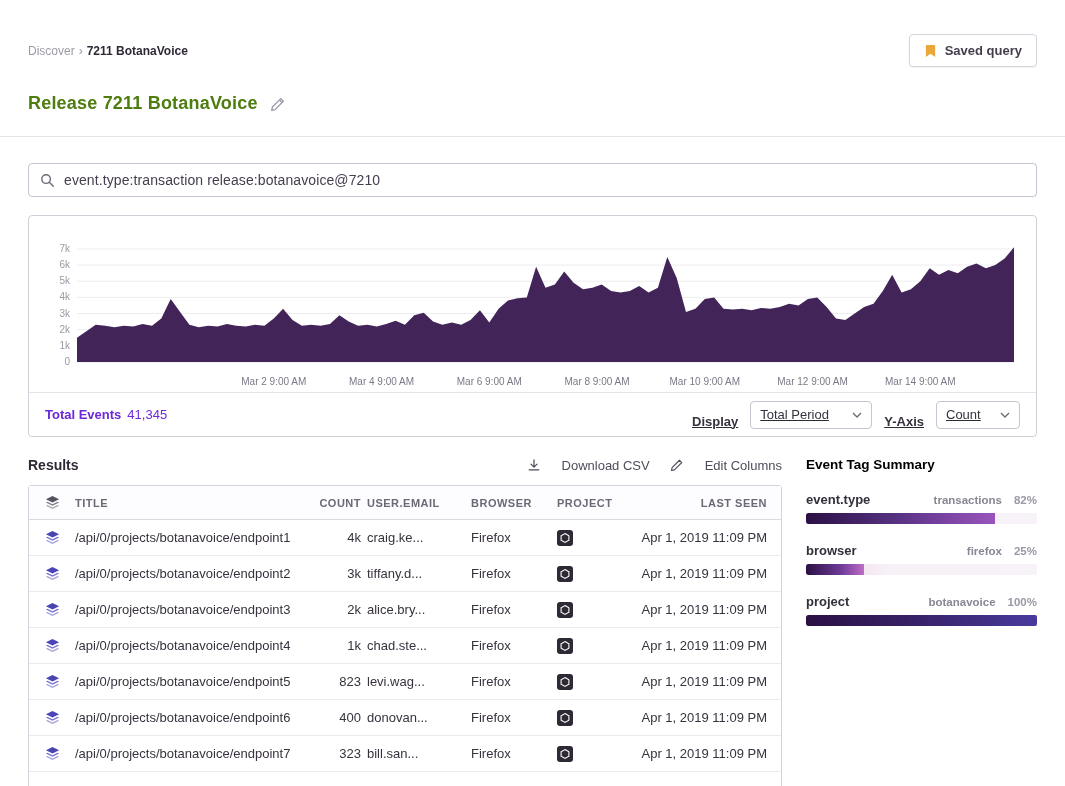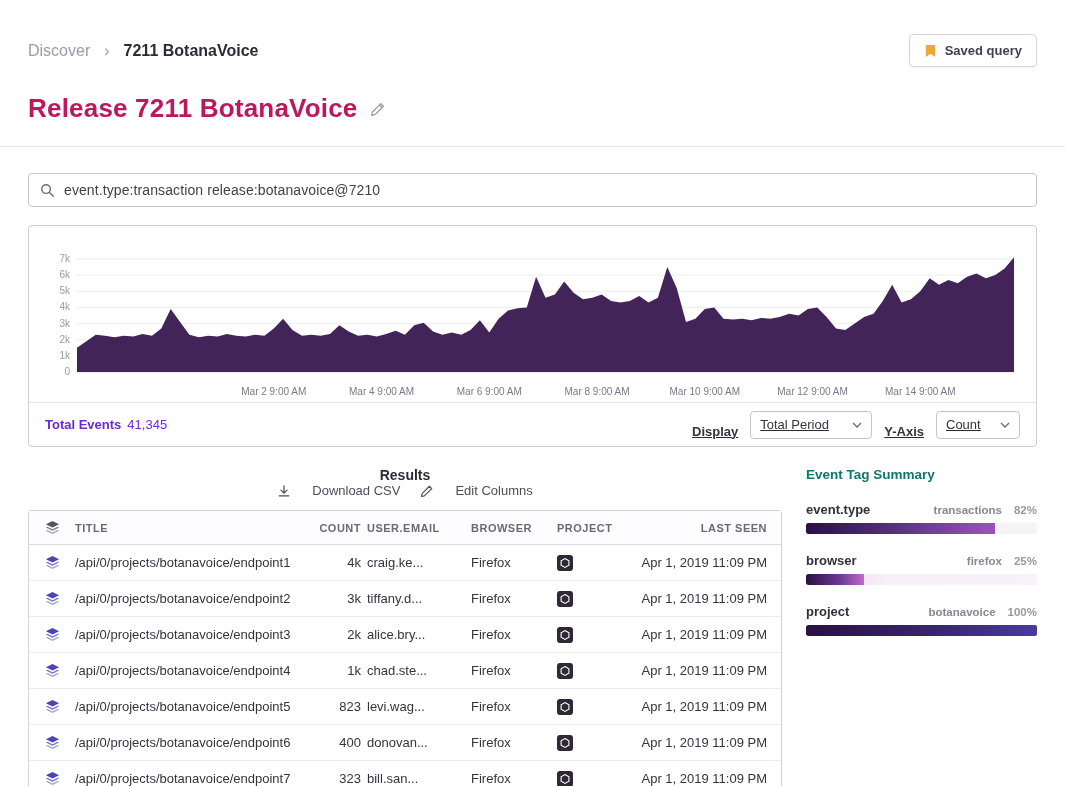--- a/index.html
+++ b/index.html
@@ -4,30 +4,30 @@
 <style>
   * { box-sizing: border-box; margin: 0; padding: 0; }
   html,body { width:1065px; height:786px; overflow:hidden; }
   body {
     font-family: "Liberation Sans", sans-serif;
     background:#ffffff; color:#2f2936; font-size:14px;
   }
   
   .page-header { padding:34px 28px 22px; background:#fff; border-bottom:1px solid #e7e5ea; }
   .crumb-row { display:flex; align-items:center; justify-content:space-between; }
-  .breadcrumb { font-size:16px; color:#9d99a7; display:flex; gap:14px; align-items:center; }
+  .breadcrumb { font-size:12px; color:#9d99a7; display:flex; gap:4px; align-items:center; }
   .breadcrumb .crumb-current { color:#2f2936; font-weight:bold; }
   .saved-query-btn {
     display:flex; align-items:center; gap:8px; background:#fff;
     border:1px solid #d6d3dc; border-radius:4px; padding:8px 14px;
     font-size:13px; font-weight:bold; color:#443d4e; cursor:pointer;
     box-shadow:0 1px 1px rgba(40,30,60,.05);
   }
   .title-row { margin-top:26px; display:flex; align-items:center; gap:12px; }
-  .page-title { font-size:26px; font-weight:bold; color:#be185d; letter-spacing:.2px;text-align:right; }
+  .page-title { font-size:18px; font-weight:bold; color:#4d7c0f; letter-spacing:.2px;text-align:right; }
   .edit-title-icon { color:#9c98a6; display:inline-flex; cursor:pointer; }
 
   
   .content { padding:26px 28px 0; }
 
   .search-bar {
     display:flex; align-items:center; gap:9px; height:34px;
     border:1px solid #c7c4cf; border-radius:4px; padding:0 11px; background:#fff;
   }
   .search-bar .query { font-size:14px; color:#443d4e; letter-spacing:.1px; }
@@ -49,21 +49,21 @@
     display:flex; align-items:center; justify-content:space-between; gap:10px;
     border:1px solid #c7c4cf; border-radius:4px; height:28px; padding:0 9px;
     font-size:13px; color:#37323e; background:#fff; cursor:pointer;
   }
   .select.wide { min-width:122px; }
   .select.narrow { min-width:84px; }
 
   
   .results-section { display:flex; gap:24px; margin-top:20px; }
   .results-main { width:754px; flex:0 0 754px; }
-  .results-header { display:flex; align-items:center; justify-content:space-between; margin-bottom:12px;flex-direction:column; }
+  .results-header { display:flex; align-items:center; justify-content:space-between; margin-bottom:12px; }
   .results-title { font-size:14px; font-weight:bold; color:#2f2936; }
   .table-actions { display:flex; gap:20px; }
   .action-link { display:flex; align-items:center; gap:21px; font-size:13px; color:#514c5b; cursor:pointer; }
   .action-link .ico { display:inline-flex; color:#514c5b; }
 
   .results-table { border:1px solid #d4d1da; border-radius:3px; background:#fff; }
   .t-head, .t-row {
     display:grid;
     grid-template-columns:46px minmax(0,1fr) 56px 104px 86px 64px 160px;
     align-items:center;
@@ -75,21 +75,21 @@
   .cell { padding-right:8px; font-size:13px; color:#37323e; white-space:nowrap; overflow:hidden; }
   .icon-cell { padding-left:16px; display:flex; align-items:center; color:#4a44b5; }
   .t-head .icon-cell { color:#57525f; }
   .num { text-align:right; padding-right:6px; }
   .right { text-align:right; padding-right:14px; }
   .title-cell { cursor:pointer; }
   .project-cell { display:flex; align-items:center; }
 
   
   .tag-panel { flex:1; min-width:0; }
-  .tag-heading { font-size:13.5px; font-weight:bold; color:#0f766e; margin-bottom:20px; }
+  .tag-heading { font-size:13.5px; font-weight:bold; color:#000000; margin-bottom:20px; }
   .tag-block { margin-bottom:19px;font-weight:bold; }
   .tag-head { display:flex; align-items:baseline; justify-content:space-between; margin-bottom:6px; }
   .tag-name { font-size:13px; color:#34303b; }
   .tag-meta { display:flex; gap:12px; align-items:baseline; }
   .tag-value { font-size:11.5px; color:#8a8694; }
   .tag-pct { font-size:11.5px; color:#9b97a5; }
   .tag-bar {
     height:11px; border-radius:2px; overflow:hidden;
     background:linear-gradient(90deg,#eed2ea 0%,#f7f0f6 35%,#f7f3f8 100%);
   }

